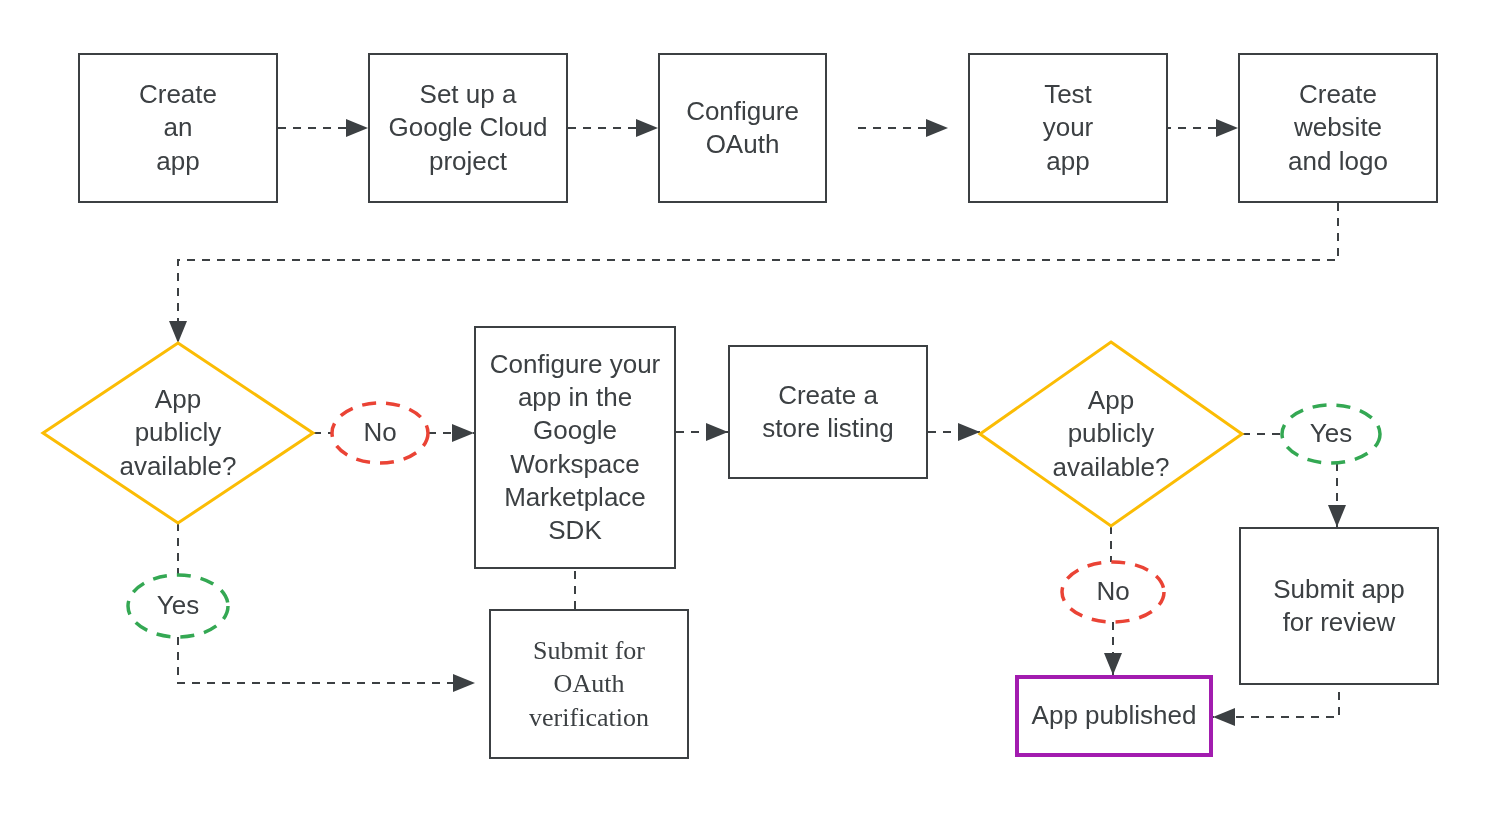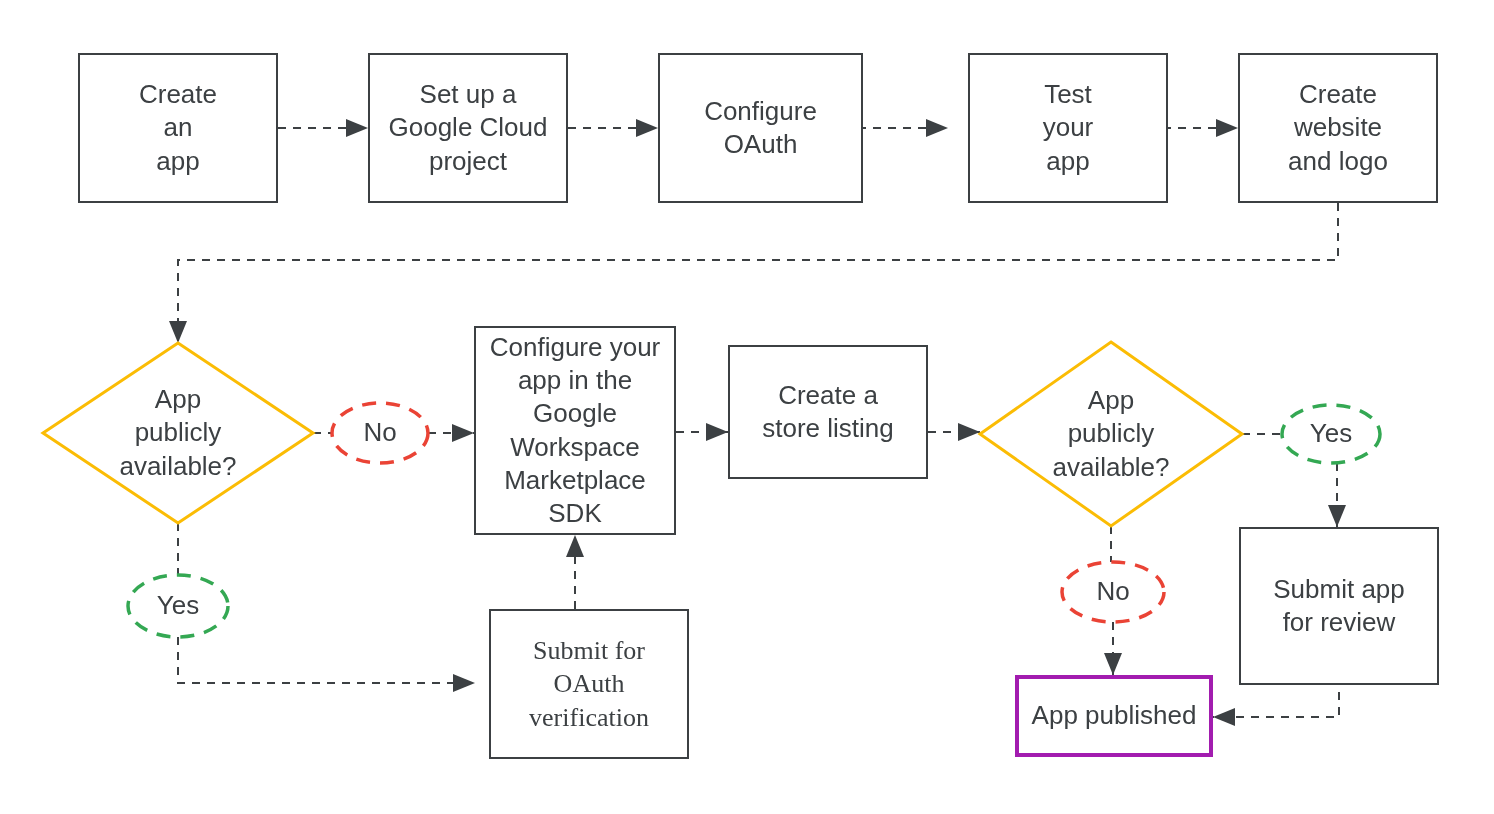--- a/index.html
+++ b/index.html
@@ -112,36 +112,36 @@
   <div class="node" style="left:78px; top:53px; width:200px; height:150px;">
     <span class="lbl">Create
 an
 app</span>
   </div>
   <div class="node" style="left:368px; top:53px; width:200px; height:150px;">
     <span class="lbl">Set up a
 Google Cloud
 project</span>
   </div>
-  <div class="node" style="left:658px; top:53px; width:205px; height:150px;">
+  <div class="node" style="left:658px; top:53px; width:169px; height:150px;">
     <span class="lbl">Configure
 OAuth</span>
   </div>
   <div class="node" style="left:968px; top:53px; width:200px; height:150px;">
     <span class="lbl">Test
 your
 app</span>
   </div>
   <div class="node" style="left:1238px; top:53px; width:200px; height:150px;">
     <span class="lbl">Create
 website
 and logo</span>
   </div>
 
-  <div class="node" style="left:474px; top:326px; width:202px; height:209px;">
+  <div class="node" style="left:474px; top:326px; width:202px; height:243px;">
     <span class="lbl">Configure your
 app in the
 Google
 Workspace
 Marketplace
 SDK</span>
   </div>
   <div class="node" style="left:728px; top:345px; width:200px; height:134px;">
     <span class="lbl">Create a
 store listing</span>

